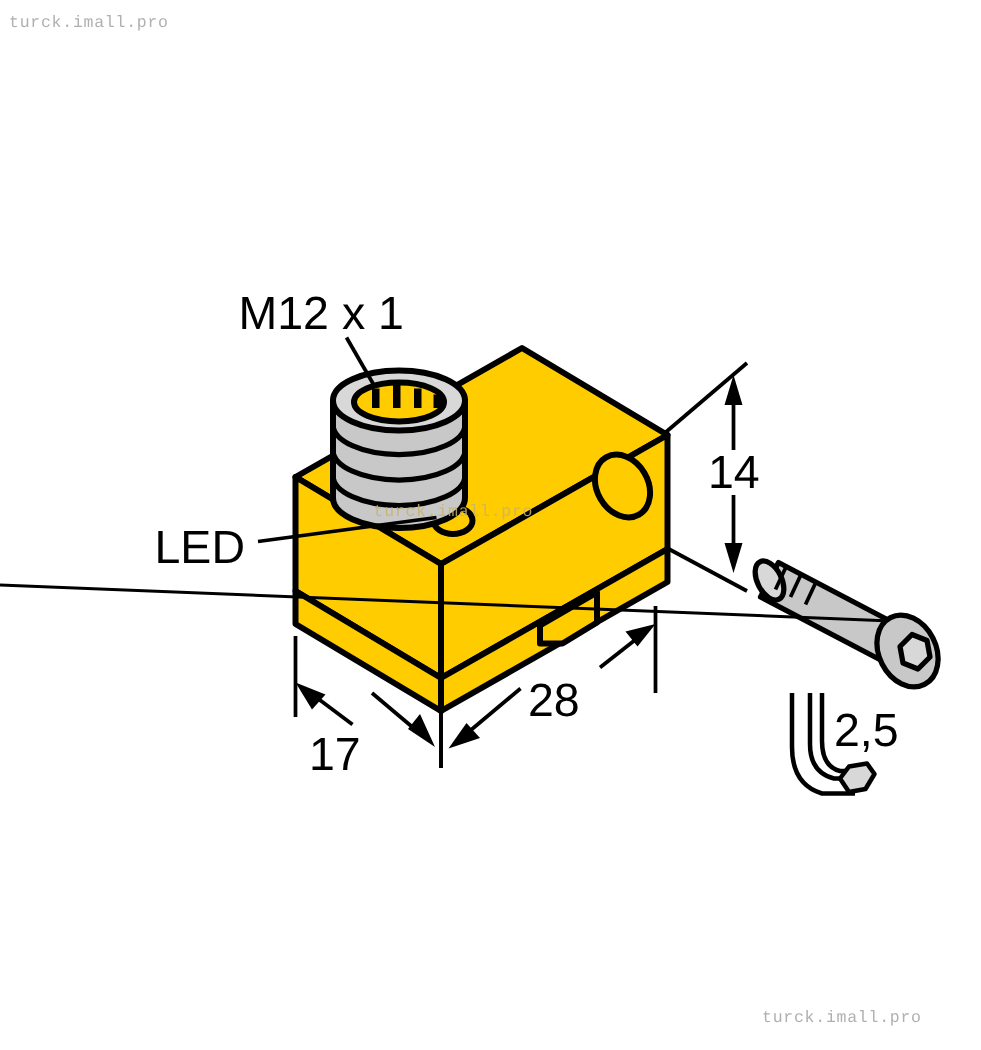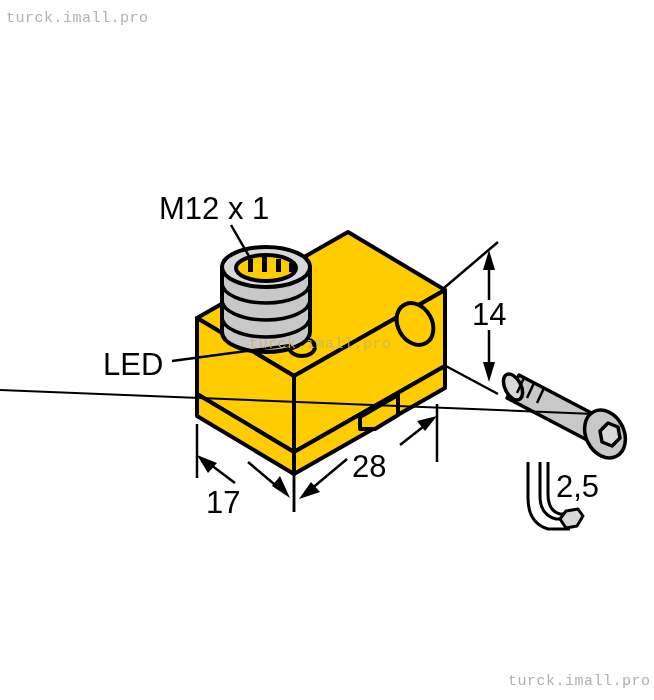--- a/index.html
+++ b/index.html
@@ -17,21 +17,21 @@
   #drawing-canvas {
     position: absolute;
     left: 0;
     top: 0;
     width: 654px;
     height: 700px;
   }
   .wm {
     position: absolute;
     font-family: "Liberation Mono", monospace;
-    font-size: 15px;
+    font-size: 11px;
     letter-spacing: 0.5px;
     color: #b0b0b0;
     white-space: nowrap;
     user-select: none;
   }
   #wm-topleft { left: 6px; top: 10px; }
   #wm-bottomright { left: 508px; top: 673px; }
   #wm-center {
     left: 249px; top: 336px;
     color: #c9b36a;

